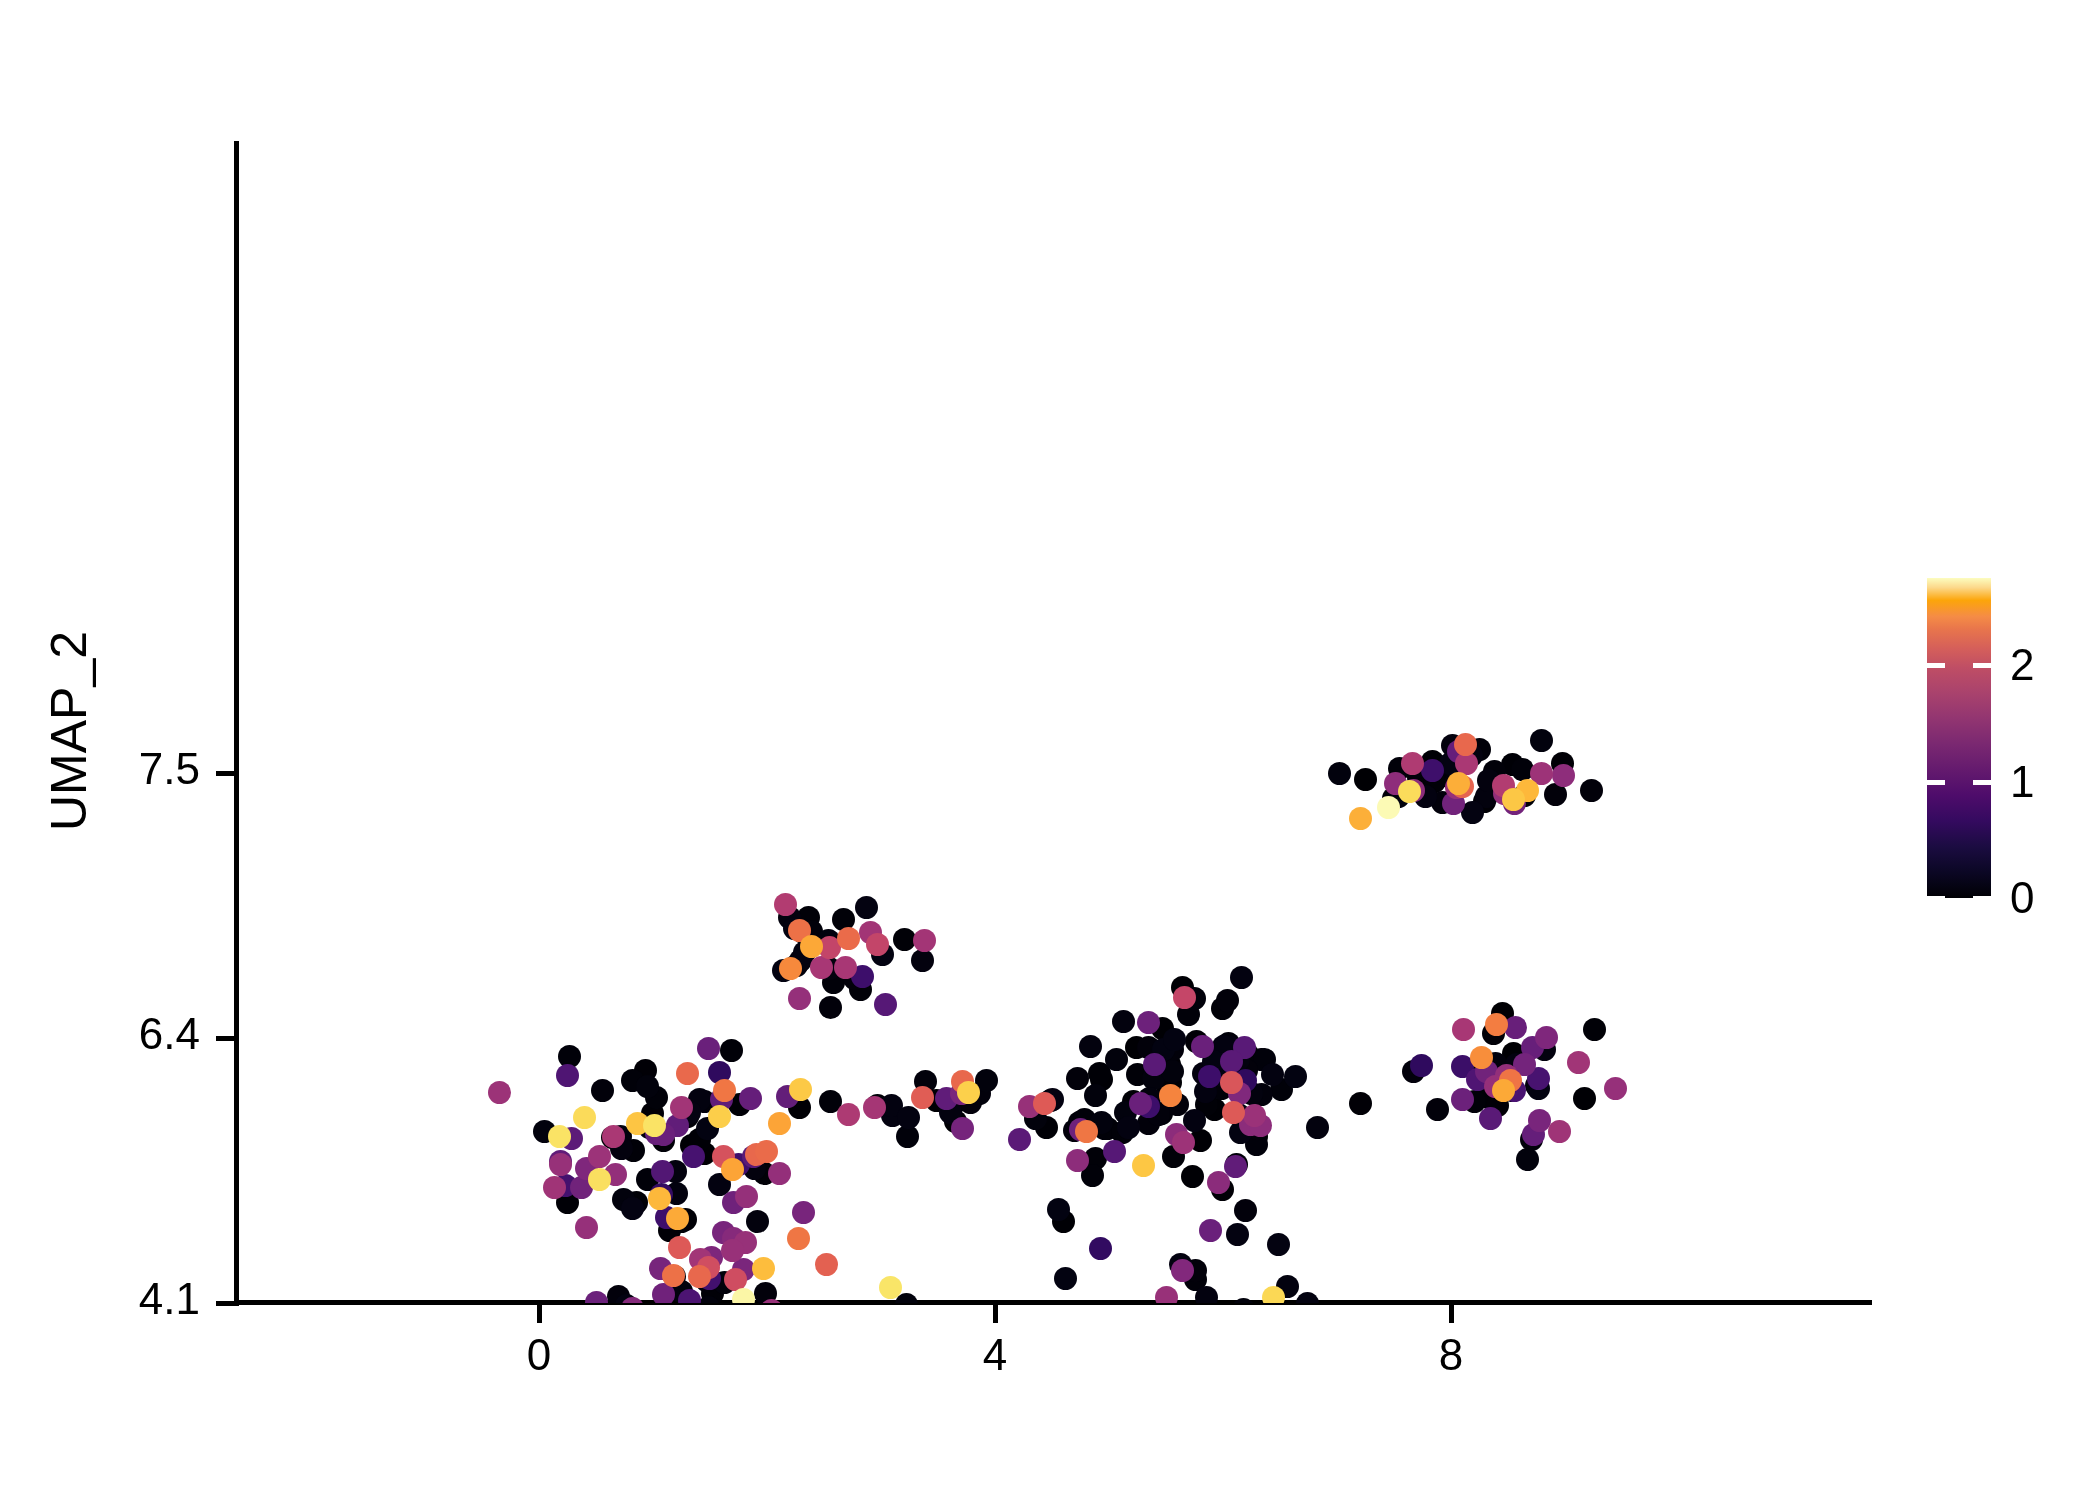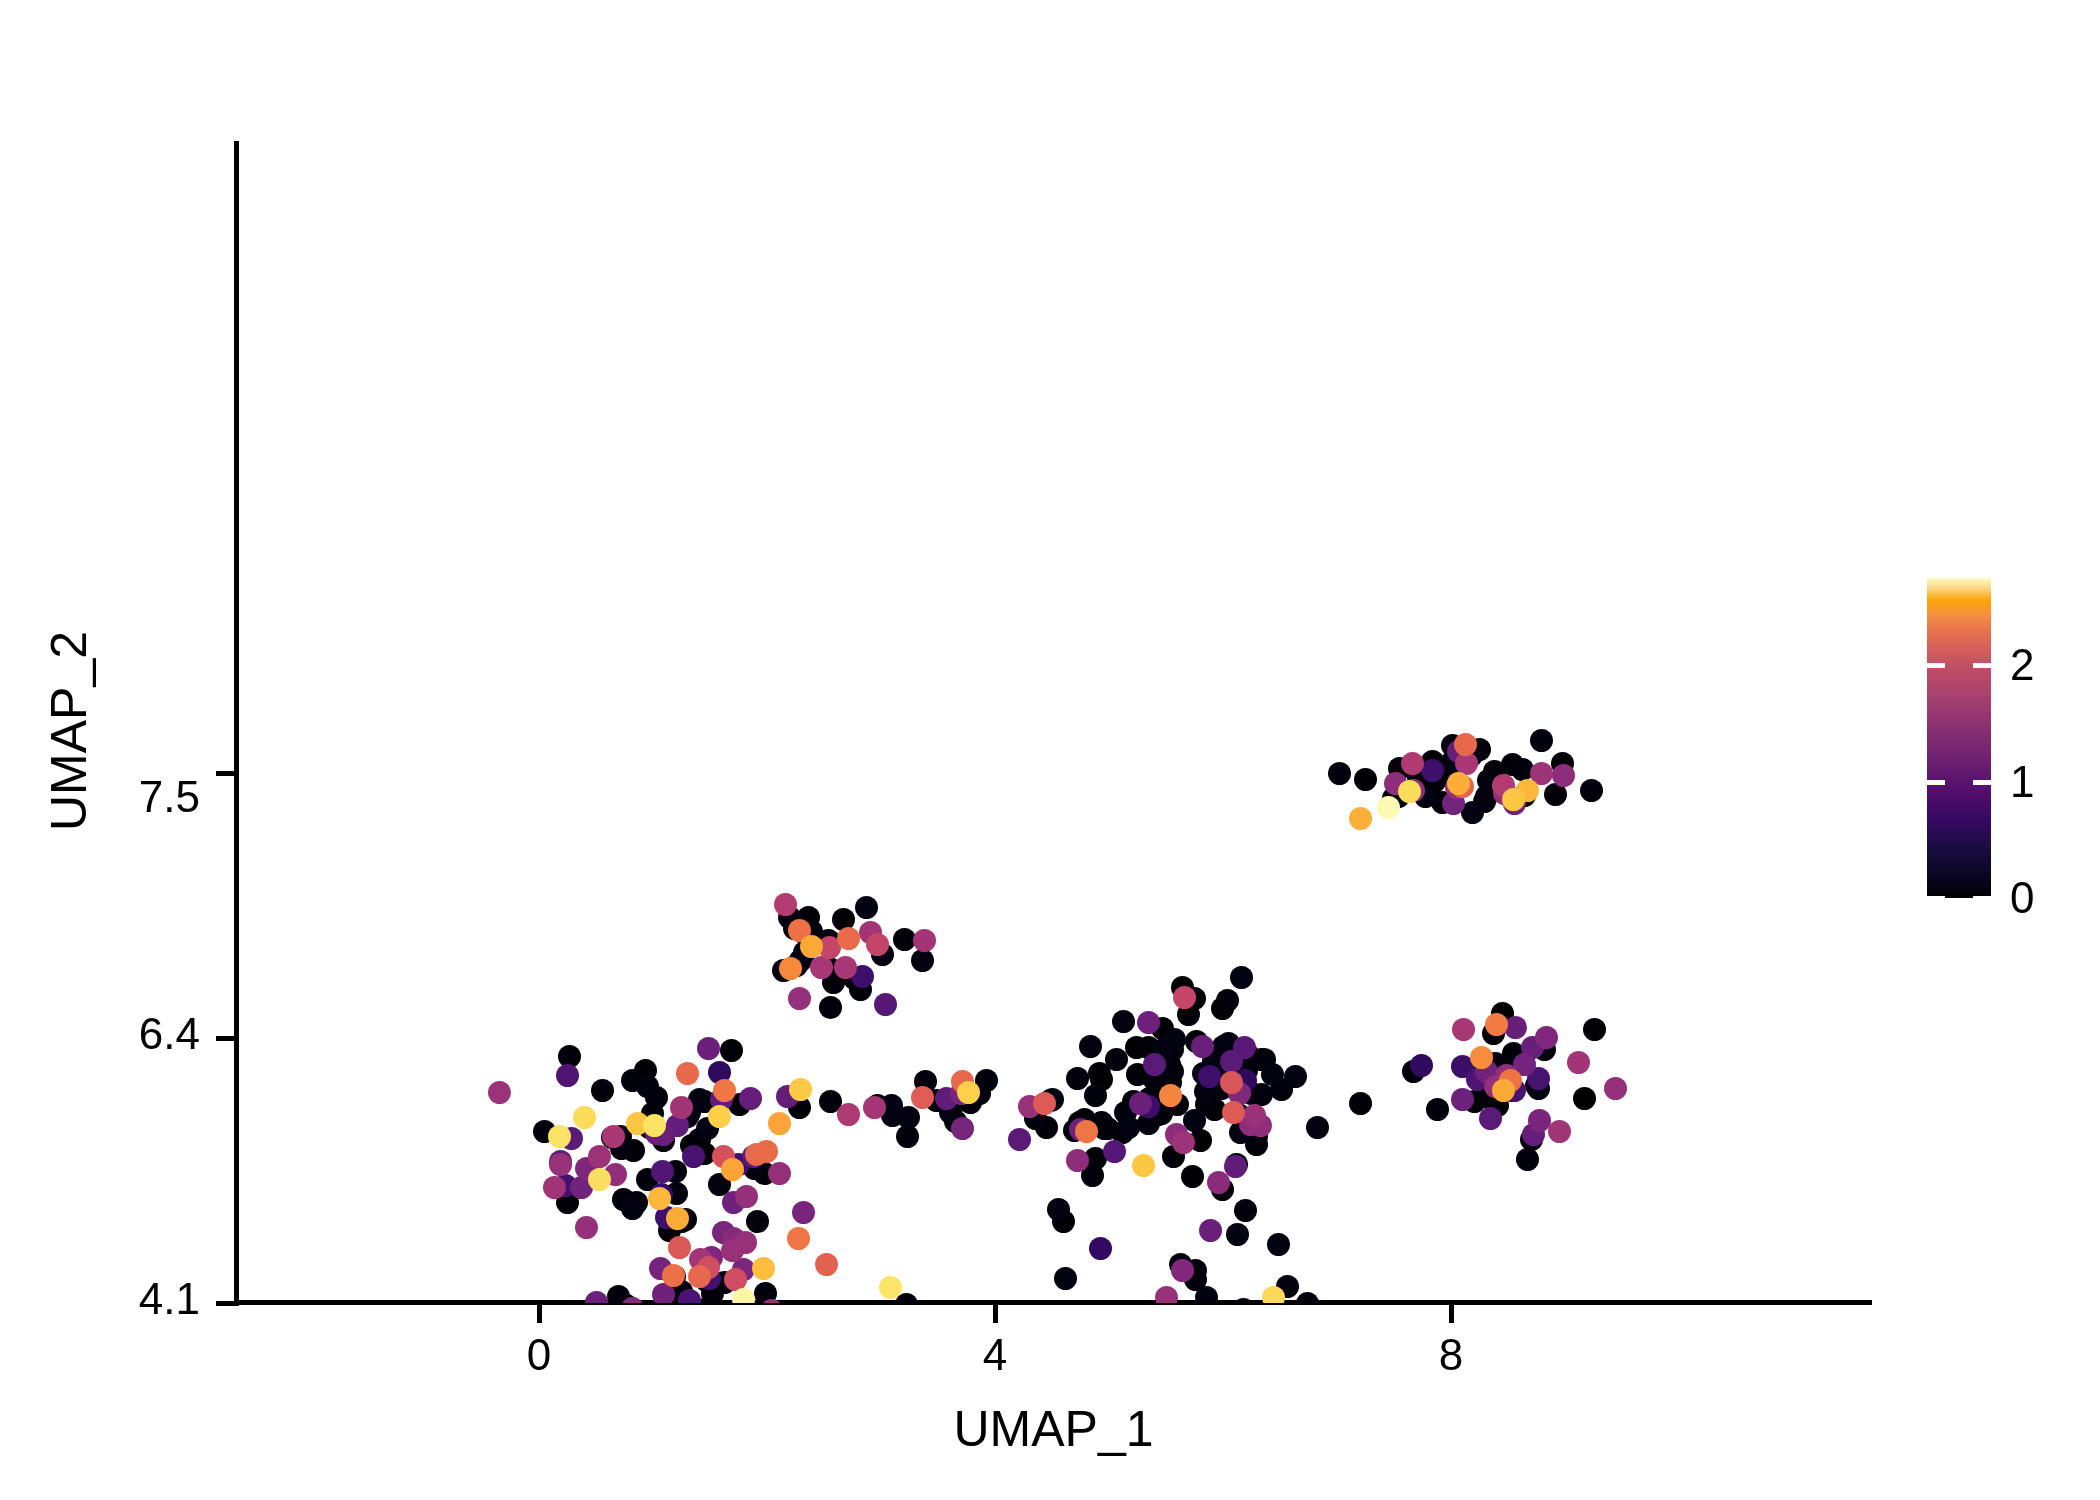--- a/index.html
+++ b/index.html
@@ -580,24 +580,23 @@
       <div class="ticklabel-x" style="left: 935px;">4</div>
       <div class="tick-x" style="left: 1449px;"></div>
       <div class="ticklabel-x" style="left: 1391px;">8</div>
     </div>
   <div id="ticks-y">
       <div class="tick-y" style="top: 1301px;"></div>
       <div class="ticklabel-y" style="top: 1274px;">4.1</div>
       <div class="tick-y" style="top: 1036px;"></div>
       <div class="ticklabel-y" style="top: 1009px;">6.4</div>
       <div class="tick-y" style="top: 771px;"></div>
-      <div class="ticklabel-y" style="top: 772px;">7.5</div>
+      <div class="ticklabel-y" style="top: 744px;">7.5</div>
     </div>
 
-  <div id="xlabel">UMAP_1</div>
   <div id="ylabel">UMAP_2</div>
 
   <div id="legend">
     <div id="colorbar"></div>
   <div class="cb-tick left" style="top: 336px;"></div>
       <div class="cb-tick right" style="top: 336px;"></div>
       <div class="cb-label" style="top: 338px;">0</div>
       <div class="cb-tick left" style="top: 219.636px;"></div>
       <div class="cb-tick right" style="top: 219.636px;"></div>
       <div class="cb-label" style="top: 221.636px;">1</div>

